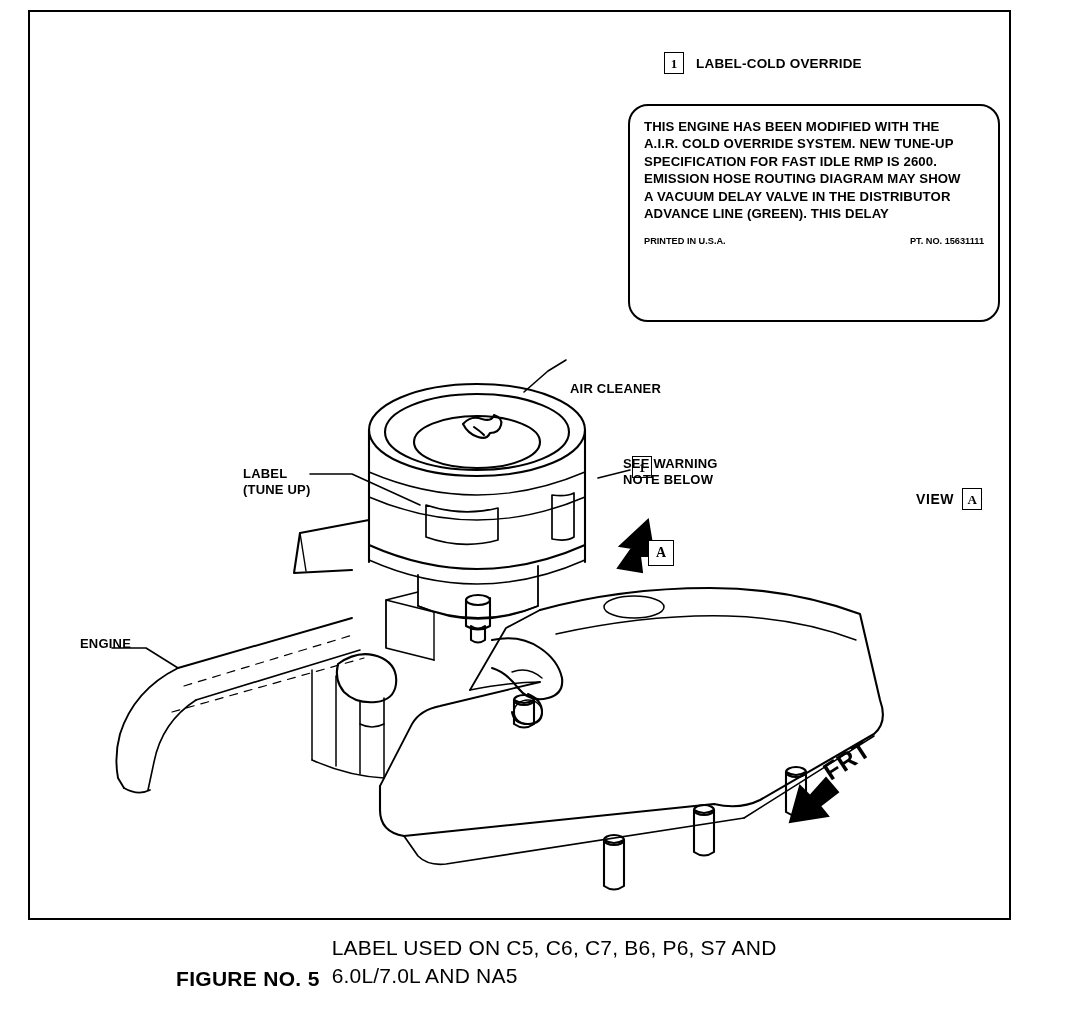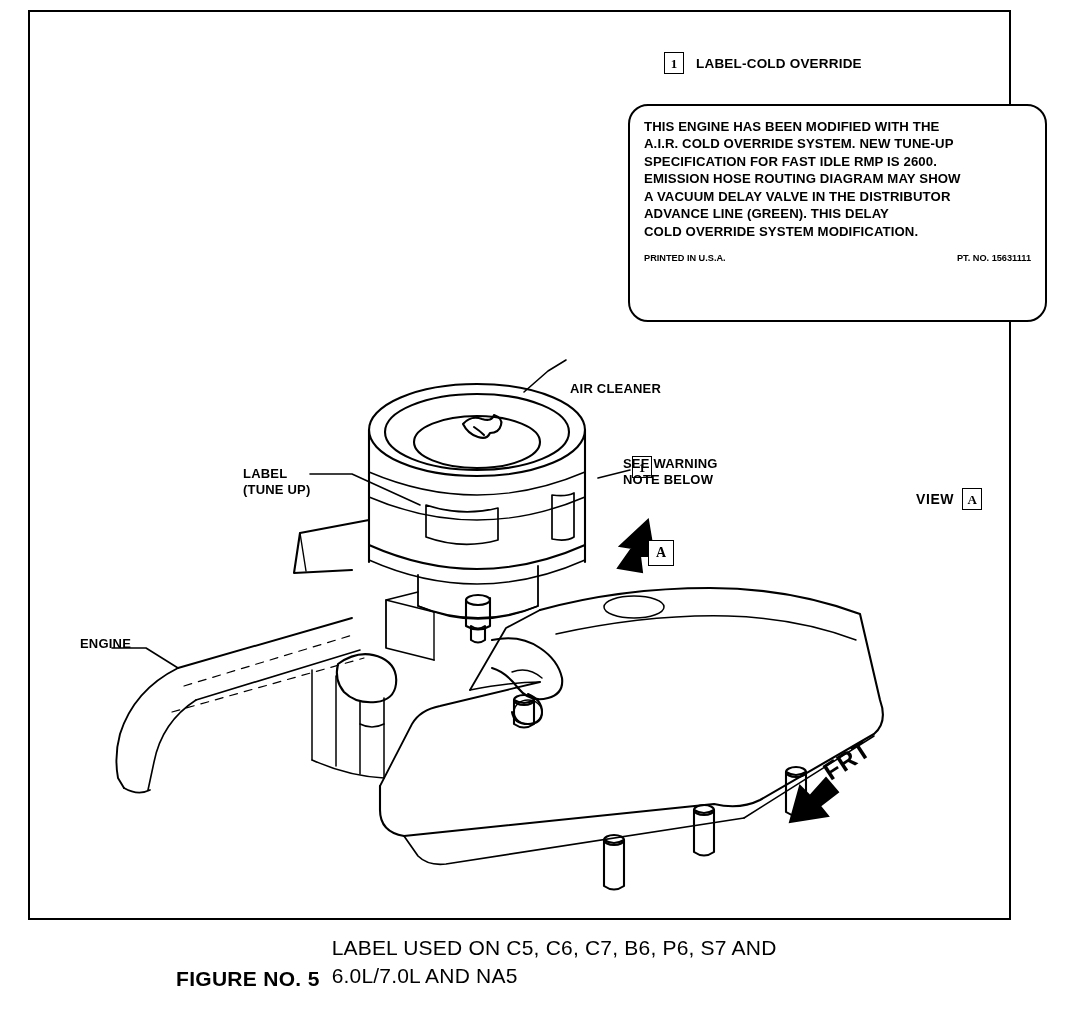--- a/index.html
+++ b/index.html
@@ -64,21 +64,21 @@
     font-size: 13.5px;
     font-weight: bold;
     letter-spacing: 0.2px;
     white-space: nowrap;
   }
   
   .warn-label {
     position: absolute;
     left: 628px;
     top: 104px;
-    width: 419px;
+    width: 372px;
     height: 218px;
     border: 2px solid #000;
     border-radius: 20px;
     box-sizing: border-box;
     background: #fff;
     padding: 12px 14px 8px 14px;
   }
   .warn-main {
     font-size: 13.2px;
     font-weight: bold;
@@ -197,21 +197,20 @@
   </div>
 
   <div class="warn-label">
     <div class="warn-main">
       <div>THIS ENGINE HAS BEEN MODIFIED WITH THE</div>
       <div>A.I.R. COLD OVERRIDE SYSTEM. NEW TUNE-UP</div>
       <div>SPECIFICATION FOR FAST IDLE RMP IS 2600.</div>
       <div>EMISSION HOSE ROUTING DIAGRAM MAY SHOW</div>
       <div>A VACUUM DELAY VALVE IN THE DISTRIBUTOR</div>
       <div>ADVANCE LINE (GREEN). THIS DELAY</div>
-      <div>COLD OVERRIDE SYSTEM MODIFICATION.</div>
     </div>
     <div class="warn-bottom">
       <span>PRINTED IN U.S.A.</span>
       <span>PT. NO. 15631111</span>
     </div>
   </div>
 
   <svg class="svg-layer" viewBox="0 0 1088 1024">
     <g fill="none" stroke="#000" stroke-width="2.1" stroke-linejoin="round" stroke-linecap="round">
 

